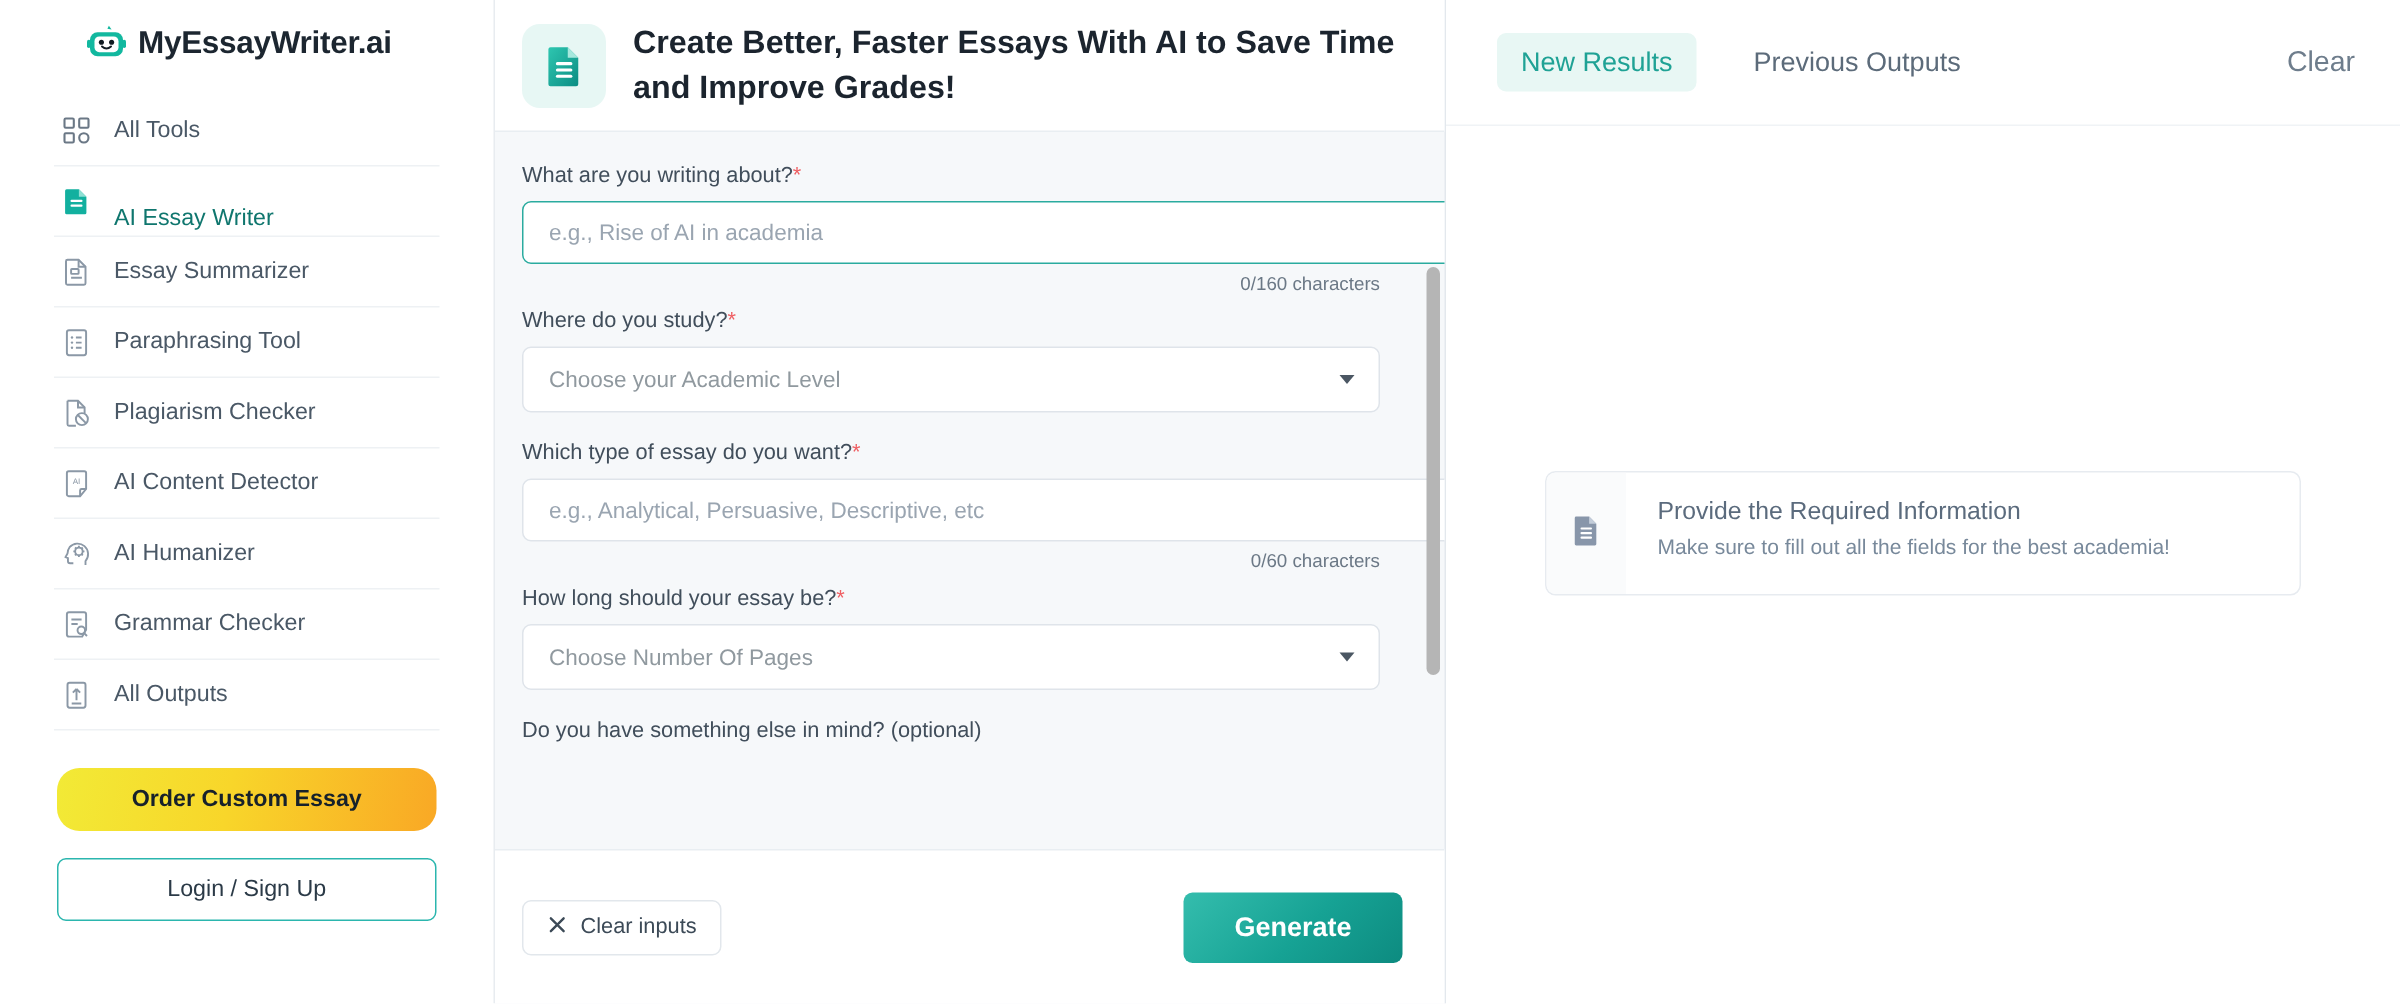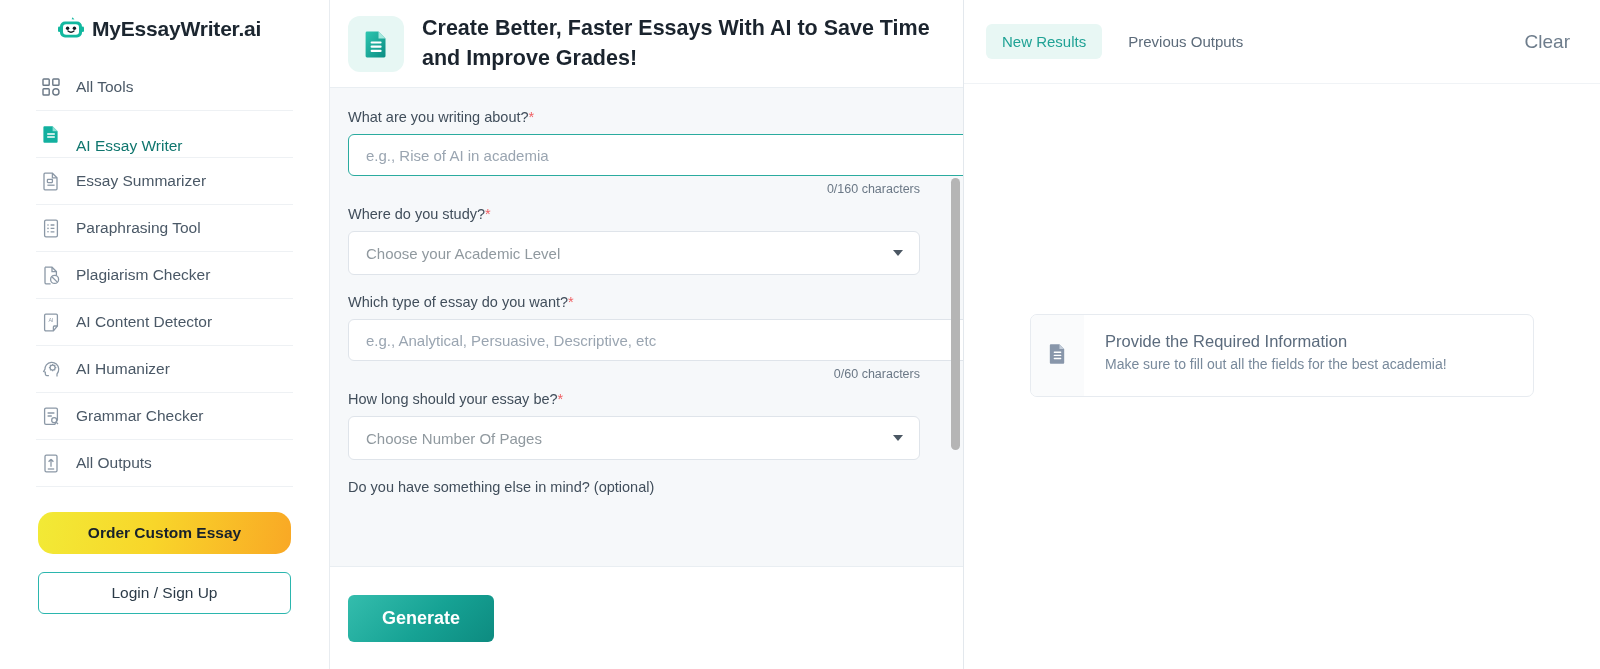--- a/index.html
+++ b/index.html
@@ -119,21 +119,21 @@
   .scroll-thumb { width: 9px; height: 272px; border-radius: 5px; background: #b5b5b5; cursor: pointer; }
 
   
   .right { flex: 1 1 auto; height: 669px; background: #ffffff; display: flex; flex-direction: column; }
   .right-head {
     height: 84px; flex: 0 0 84px;
     display: flex; align-items: center;
     padding: 0 30px 0 22px; gap: 10px;
     border-bottom: 1px solid #f0f3f6;
   }
-  .tab { padding: 9px 16px; border-radius: 6px; font-size: 15px; color: #5c6b7a; cursor: pointer; white-space: nowrap; }
+  .tab { padding: 9px 16px; border-radius: 6px; font-size: 18px; color: #5c6b7a; cursor: pointer; white-space: nowrap; margin-left: 12px; }
   .tab.active { background: #e8f7f4; color: #1fa295; }
   .clear-link { margin-left: auto; font-size: 19px; color: #6e7d8c; cursor: pointer; }
 
   .right-body { flex: 1 1 auto; display: flex; align-items: center; justify-content: center; padding: 0 38px 42px 38px; }
   .info-card {
     width: 100%; max-width: 504px; min-height: 83px;
     border: 1px solid #e7ebf0; border-radius: 7px;
     background: #ffffff; display: flex; overflow: hidden;
   }
   .info-ico-col { width: 53px; flex: 0 0 53px; background: #fafbfc; display: flex; align-items: center; justify-content: center; }
@@ -335,20 +335,28 @@
       <div class="field">
         <label class="f-label">Do you have something else in mind? (optional)</label>
       </div>
 
       <div class="scroll-track">
         <div class="scroll-thumb"></div>
       </div>
     </div>
 
     <div class="main-foot">
+      <button class="btn-clear">
+        <span>
+          <svg viewBox="0 0 14 14" width="13" height="13" stroke="#3c4a57" stroke-width="1.7" stroke-linecap="round">
+            <path d="M2.4 2.4 L11.6 11.6 M11.6 2.4 L2.4 11.6"></path>
+          </svg>
+        </span>
+        <span>Clear inputs</span>
+      </button>
       <button class="btn-generate">Generate</button>
     </div>
   </section>
 
   <section class="right">
     <div class="right-head">
       <div class="tab active">New Results</div>
       <div class="tab">Previous Outputs</div>
       <div class="clear-link">Clear</div>
     </div>

